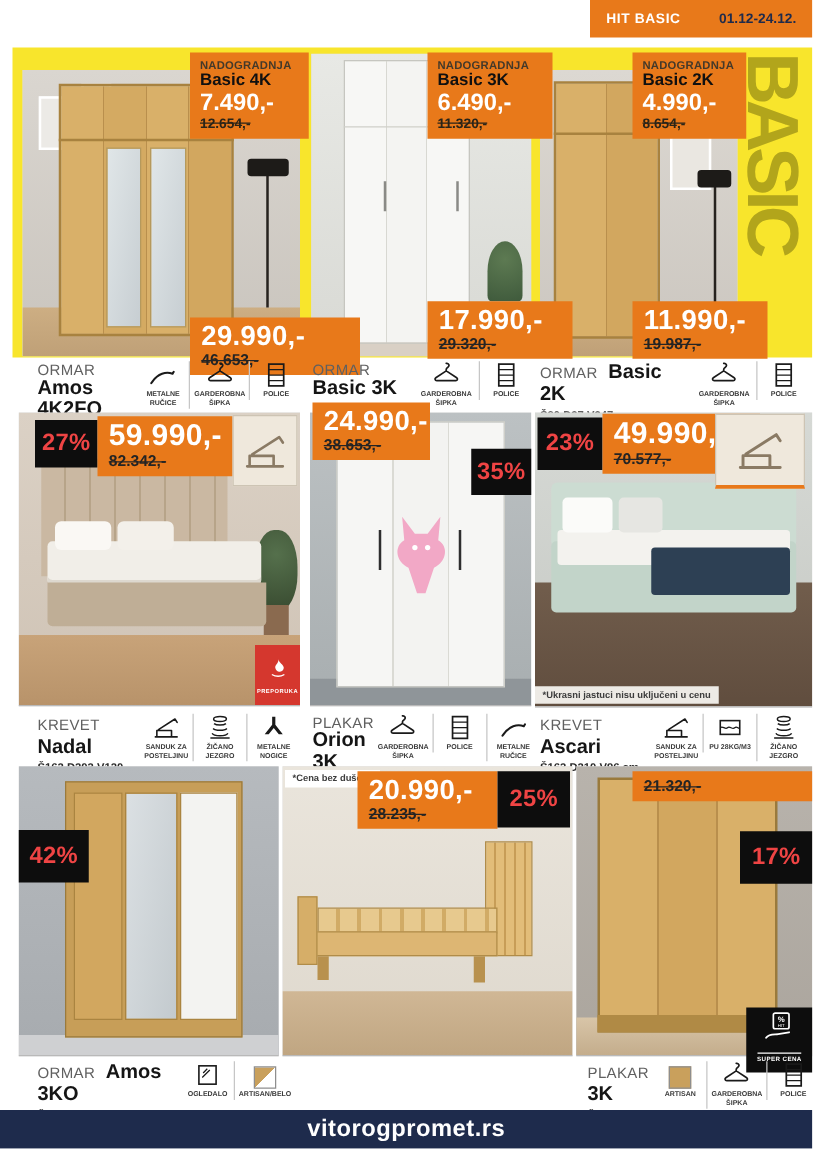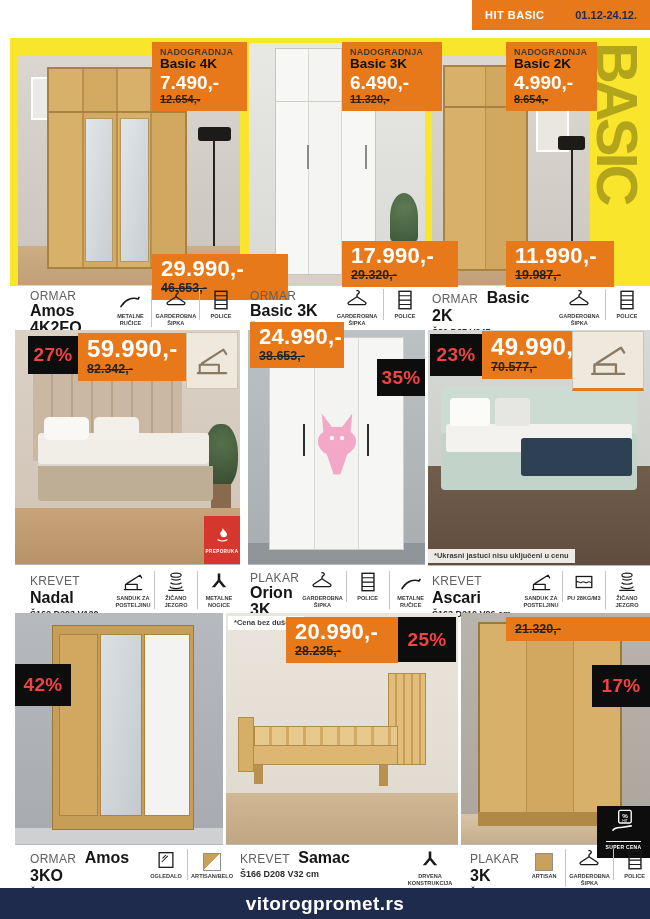--- a/index.html
+++ b/index.html
@@ -505,39 +505,20 @@
       </div>
       <div class="feat">
         <span class="fi">
             <span class="swatch" style="background:linear-gradient(135deg,#c9a05c 50%,#ffffff 50%)"></span>
           </span>
         <span class="flabel">ARTISAN/BELO</span>
       </div>
     </div>
   </div>
 
-  <div class="info" style="left:240px;top:849px;width:216px">
-    <div class="titles inline">
-      <div>
-        <span class="cat">KREVET</span>
-        <span class="pname">Samac</span>
-      </div>
-      <div class="dims">Š166 D208 V32 cm</div>
-    </div>
-    <div class="feats">
-      <div class="feat">
-        <span class="fi">
-            <svg viewBox="0 0 24 24">
-              <path d="M10.6 2.6h2.8v7.1l6.5 8.1h-3.5L12 12.4l-4.4 5.4H4.1l6.5-8.1z" fill="#1a1a1a"></path>
-            </svg>
-          </span>
-        <span class="flabel">DRVENA KONSTRUKCIJA</span>
-      </div>
-    </div>
-  </div>
 
   <div class="info" style="left:470px;top:849px;width:180px">
     <div class="titles inline">
       <div>
         <span class="cat">PLAKAR</span>
         <span class="pname">3K</span>
       </div>
       <div class="dims">Š105 D52 V175 cm</div>
     </div>
     <div class="feats">

